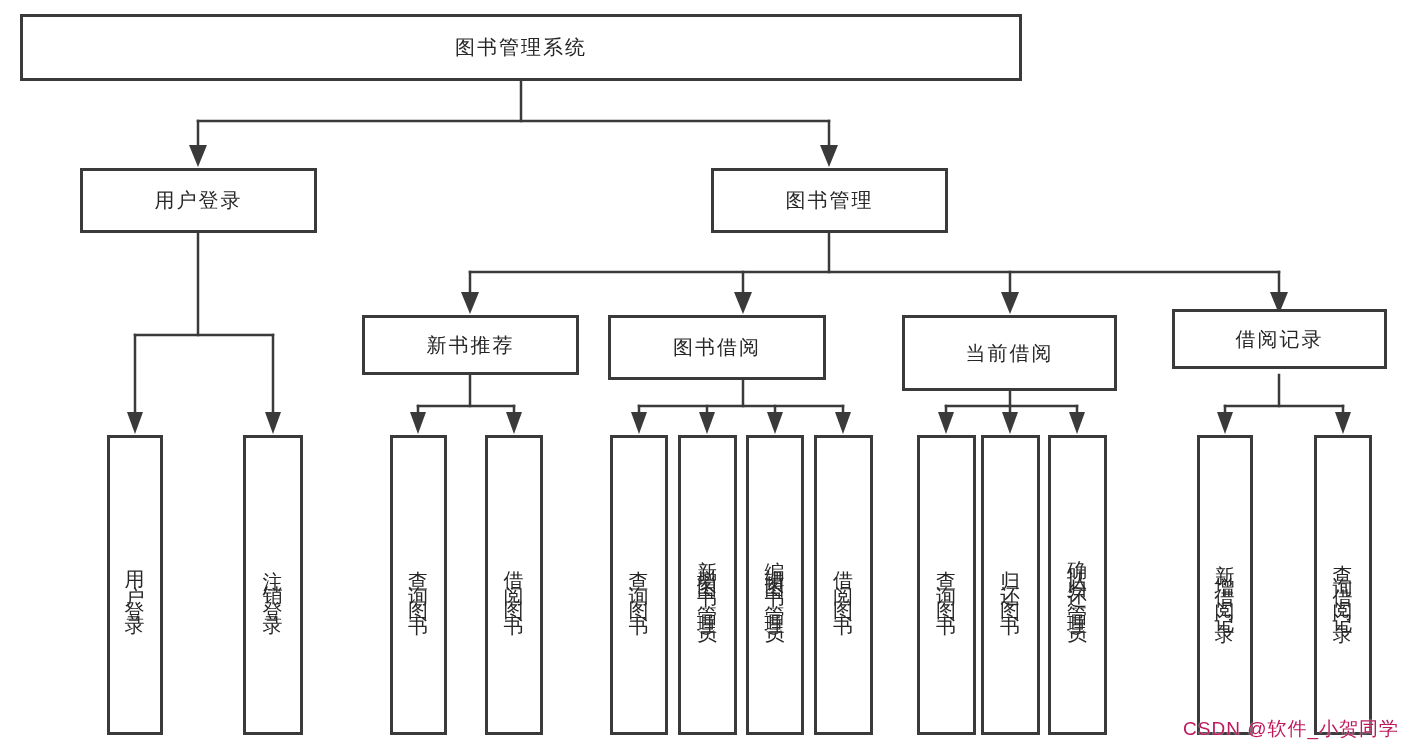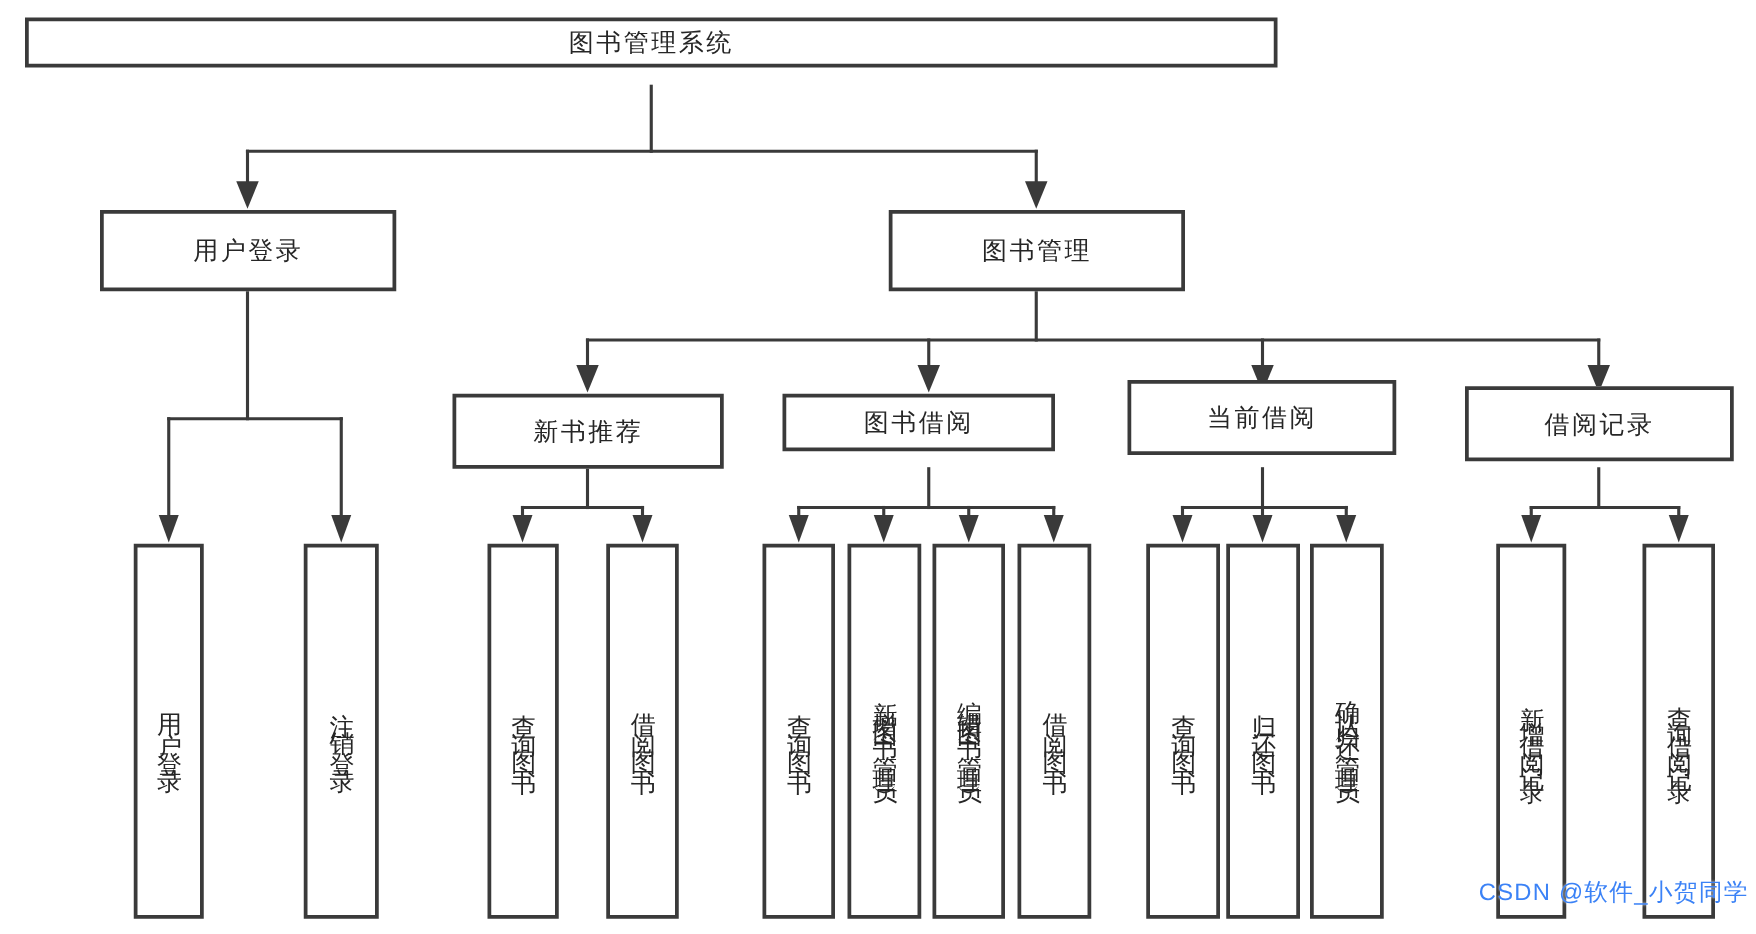--- a/index.html
+++ b/index.html
@@ -38,23 +38,23 @@
     text-orientation: mixed;
     font-size: 20px;
     line-height: 1;
   }
   .ls-4 { letter-spacing: 15px; }
   .ls-6 { letter-spacing: 12px; }
   .ls-9 { letter-spacing: 9px;  }
   .watermark {
     position: absolute;
     right: 6px;
-    bottom: 20px;
+    bottom: 5px;
     font-size: 19px;
-    color: #3b82f6;
+    color: #be185d;
     letter-spacing: 1px;
     text-shadow: 0 0 2px #ffffff;
   }
 </style>
 </head>
 <body>
 
 <div class="stage">
 
   <svg class="connectors" viewBox="0 0 1405 747" xmlns="http://www.w3.org/2000/svg">
@@ -119,28 +119,28 @@
       <polygon points="775,434 767,412 783,412"></polygon>
       <polygon points="843,434 835,412 851,412"></polygon>
       <polygon points="946,434 938,412 954,412"></polygon>
       <polygon points="1010,434 1002,412 1018,412"></polygon>
       <polygon points="1077,434 1069,412 1085,412"></polygon>
       <polygon points="1225,434 1217,412 1233,412"></polygon>
       <polygon points="1343,434 1335,412 1351,412"></polygon>
     </g>
   </svg>
 
-  <div class="node hlabel" style="left:20px; top:14px; width:1002px; height:40px">图书管理系统</div>
+  <div class="node hlabel" style="left:20px; top:14px; width:1002px; height:67px">图书管理系统</div>
 
   <div class="node hlabel" style="left:80px; top:168px; width:237px; height:65px">用户登录</div>
   <div class="node hlabel" style="left:362px; top:315px; width:217px; height:60px">新书推荐</div>
 
   <div class="node hlabel" style="left:711px; top:168px; width:237px; height:65px">图书管理</div>
-  <div class="node hlabel" style="left:626px; top:315px; width:218px; height:46px">图书借阅</div>
-  <div class="node hlabel" style="left:902px; top:304px; width:215px; height:60px">当前借阅</div>
+  <div class="node hlabel" style="left:608px; top:315px; width:218px; height:65px">图书借阅</div>
+  <div class="node hlabel" style="left:902px; top:315px; width:215px; height:76px">当前借阅</div>
   <div class="node hlabel" style="left:1172px; top:309px; width:215px; height:60px">借阅记录</div>
 
   <div class="node leaf ls-4" style="left:107px; top:435px; width:56px; height:300px">用户登录</div>
   <div class="node leaf ls-4" style="left:243px; top:435px; width:60px; height:300px">注销登录</div>
 
   <div class="node leaf ls-4" style="left:390px; top:435px; width:57px; height:300px">查询图书</div>
   <div class="node leaf ls-4" style="left:485px; top:435px; width:58px; height:300px">借阅图书</div>
 
   <div class="node leaf ls-4" style="left:610px; top:435px; width:58px; height:300px">查询图书</div>
   <div class="node leaf ls-9" style="left:678px; top:435px; width:59px; height:300px">新增图书（管理员）</div>

